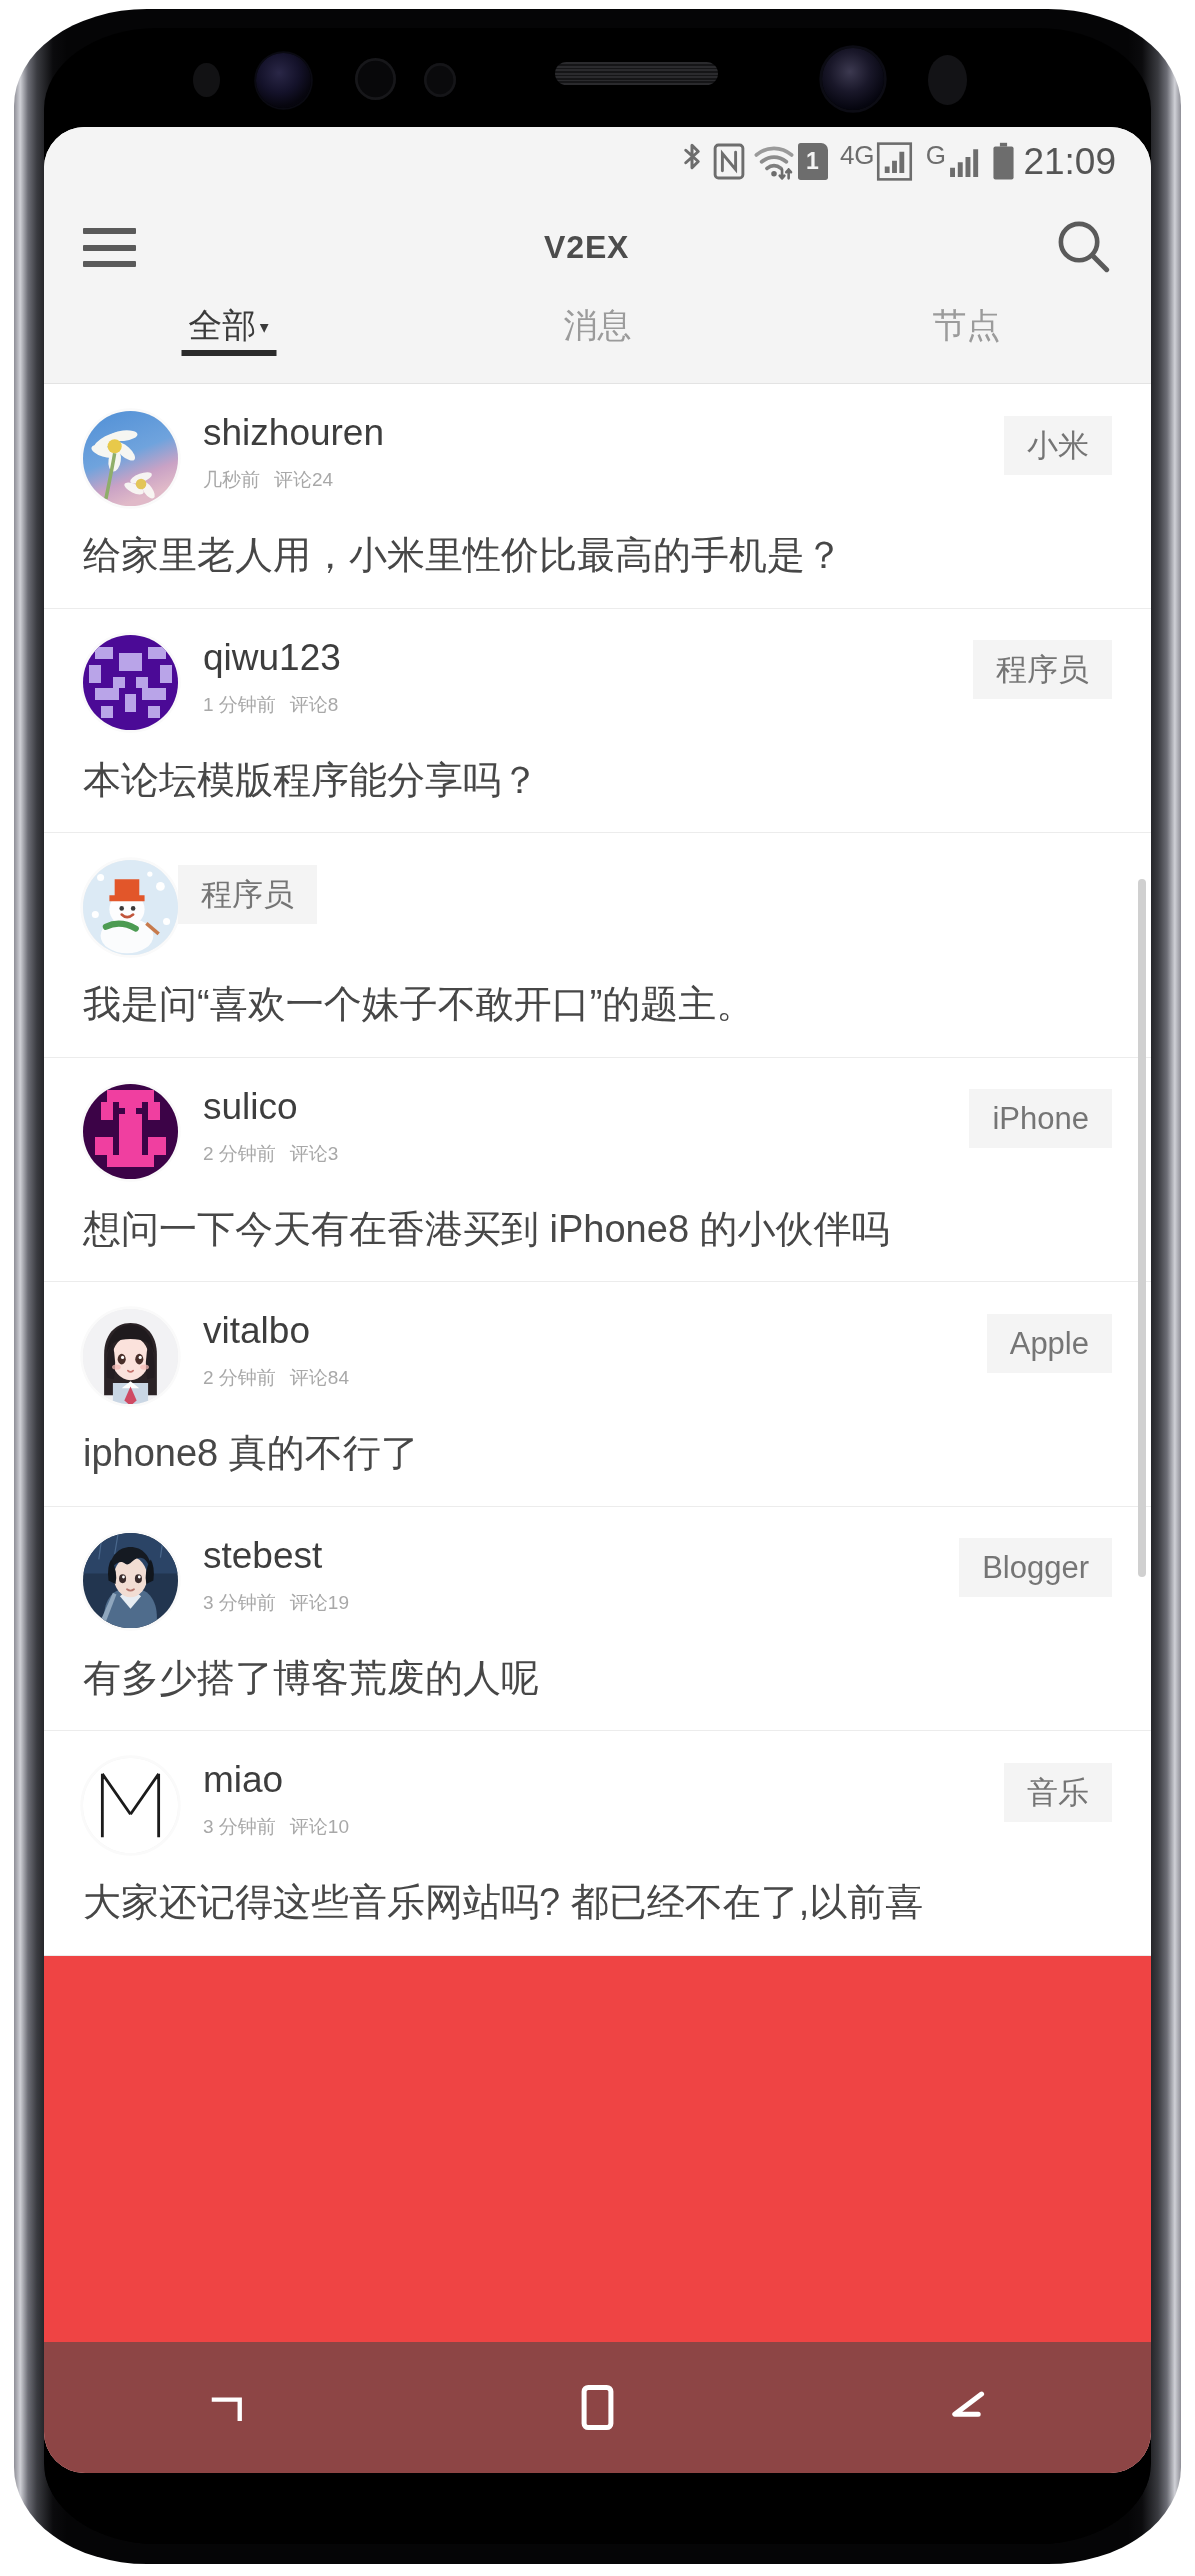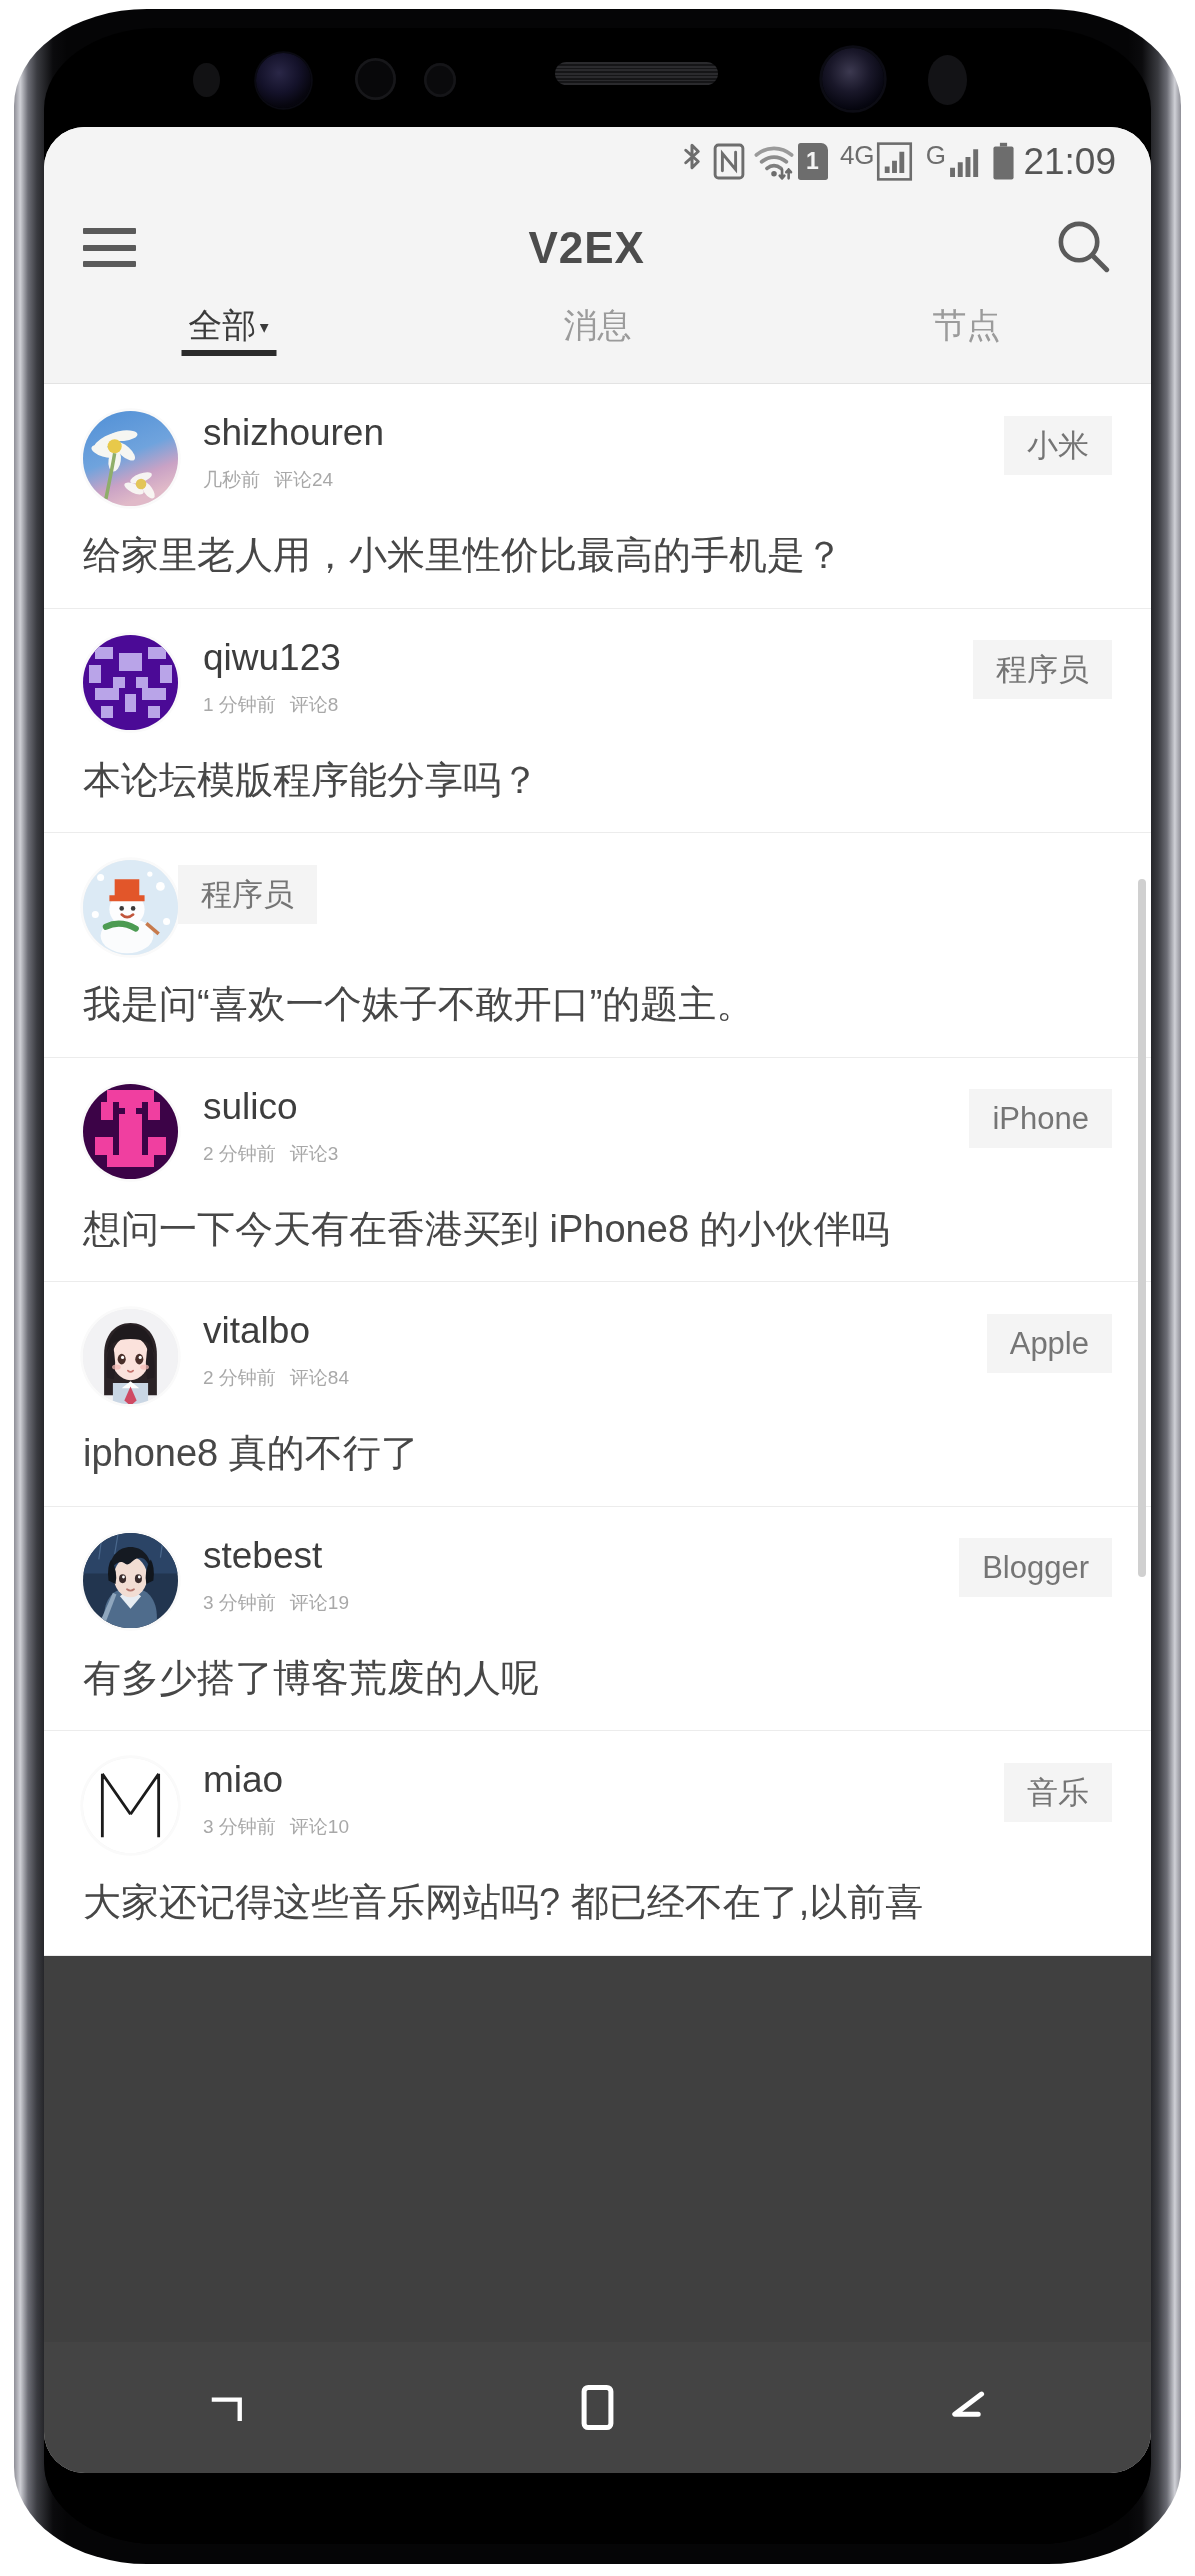--- a/index.html
+++ b/index.html
@@ -69,39 +69,39 @@
   .batt{ width:23px;height:39px;margin-right:8.8px; }
   #clock{ font-size:37px; color:#555555; letter-spacing:0px; }
 
   
   #app-bar{
     height:103px; background:#f4f4f4; display:flex; align-items:center;
     justify-content:space-between; padding:0 39px;
   }
   #hamburger{ width:53px; height:39px; display:flex; flex-direction:column; justify-content:space-between; }
   #hamburger i{ display:block; height:6.2px; background:#5a5a5a; border-radius:0.9px; }
-  #app-title{ font-size:44px; font-weight:bold; color:#4c4c4c; letter-spacing:0.9px;
+  #app-title{ font-size:32px; font-weight:bold; color:#4c4c4c; letter-spacing:0.9px;
               margin-left:-17.7px; }
   #search-icon{ width:57px; height:57px; }
 
   
   #tabs{
     height:85px; background:#f4f4f4; display:flex; align-items:flex-start;
     border-bottom:0.9px solid #e3e3e3; position:relative;
   }
   .tab{ flex:1; text-align:center; font-size:34px; color:#9b9b9b; padding-top:3.5px; position:relative; }
   .tab.active{ color:#3b3b3b; }
   .tab .caret{ font-size:17.7px; vertical-align:middle; margin-left:3.5px; }
   .tab.active .underline{
     position:absolute; left:50%; transform:translateX(-50%);
     bottom:-7px; width:95px; height:6.2px; background:#2b2b2b;
   }
 
   
-  #feed{ background:#404040; position:relative; height:2090px; overflow:hidden; }
+  #feed{ background:#ef4444; position:relative; height:2090px; overflow:hidden; }
   .post{
     padding:26.5px 39px 0 39px; border-bottom:0.9px solid #ececec;
     position:relative; background:#ffffff;
   }
   .post-head{ display:flex; align-items:flex-start; }
   .avatar{
     width:95px; height:95px; border-radius:50%; flex:0 0 95px;
     overflow:hidden; box-shadow:0 0 0 2.7px #fafafa; background:#eee;
   }
   .avatar svg{ display:block; width:95px; height:95px; }

